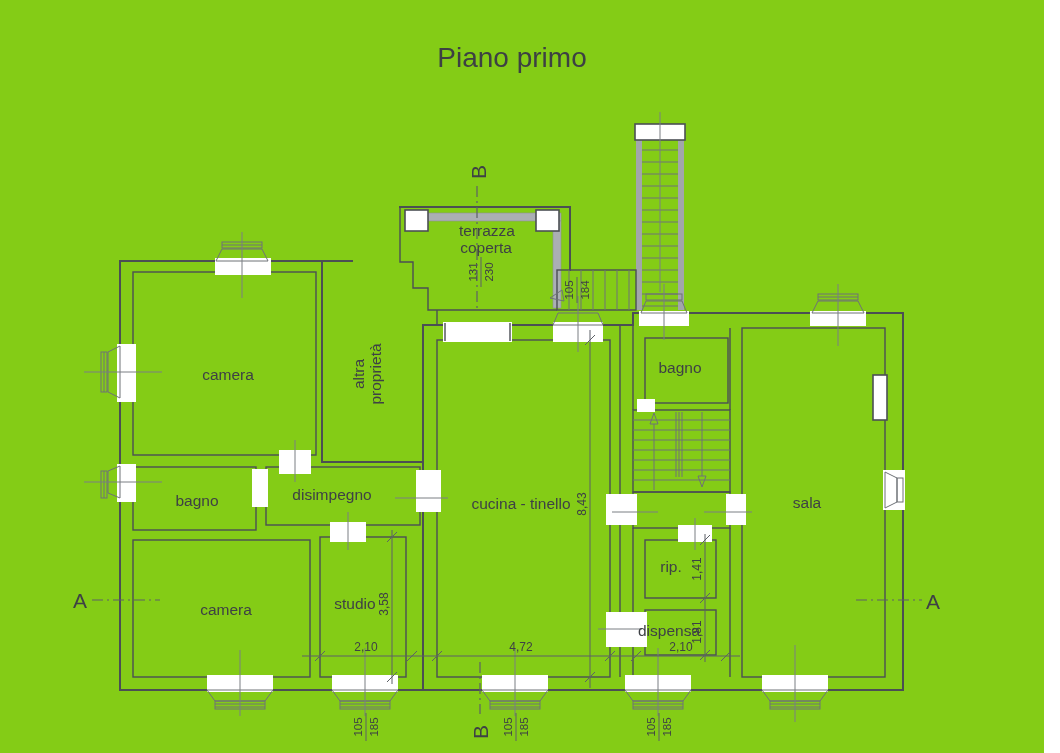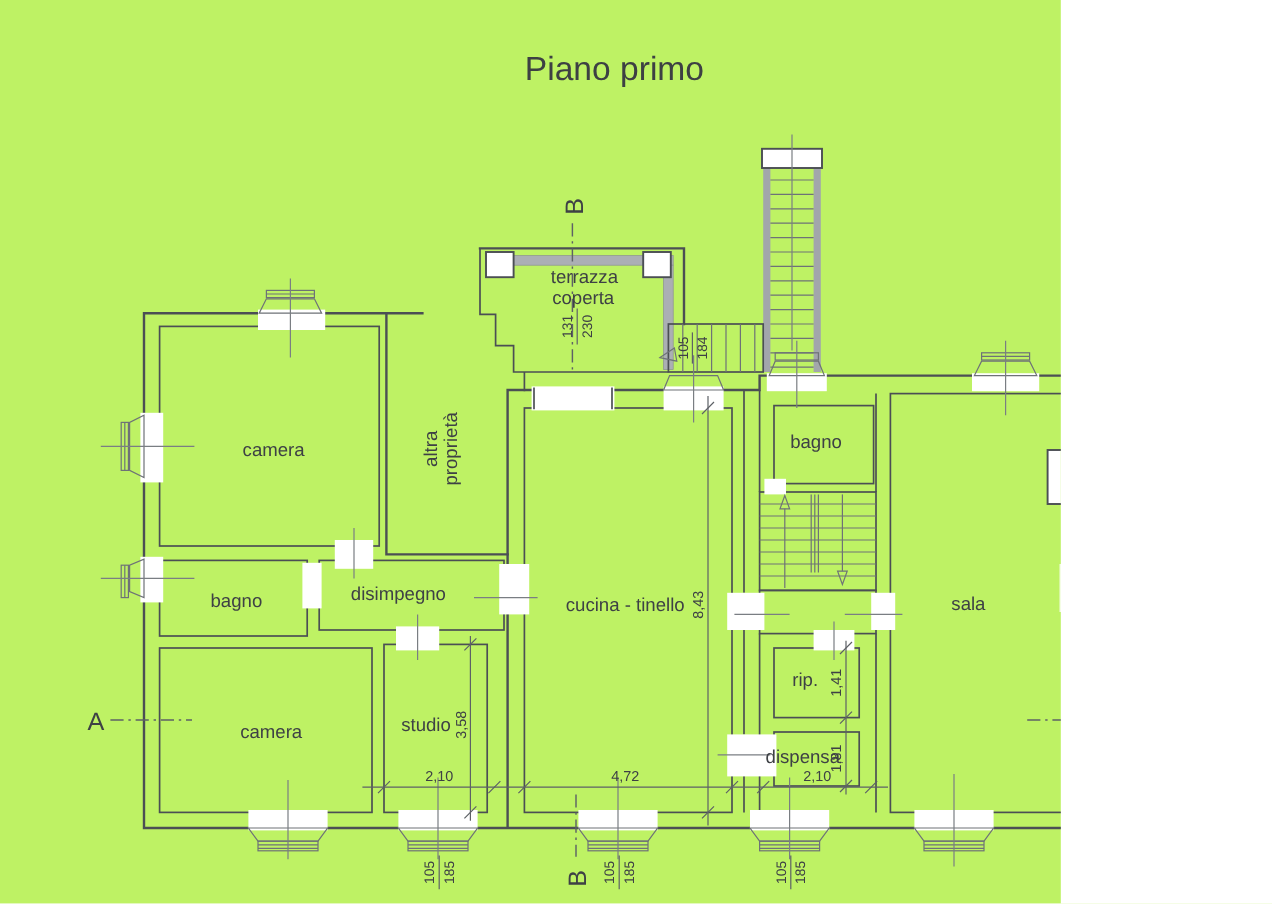--- a/index.html
+++ b/index.html
@@ -1,16 +1,16 @@
 <!DOCTYPE html>
 <html><head>
 <meta charset="utf-8">
 <style>
   html,body{margin:0;padding:0;background:#ffffff;}
-  .canvas{position:relative;width:884px;height:753px;background:#bef264;overflow:hidden;
+  .canvas{position:relative;width:1044px;height:753px;background:#84cc16;overflow:hidden;
           font-family:"Liberation Sans",sans-serif;}
   .title{position:absolute;top:42px;left:512px;transform:translateX(-50%);
          font-size:28px;color:#3d4043;white-space:nowrap;}
   svg{position:absolute;top:0;left:0;}
   .wall{fill:none;stroke:#4b4f54;stroke-width:2;stroke-linecap:square;}
   .wall1{fill:none;stroke:#4b4f54;stroke-width:1.4;}
   .thin{fill:none;stroke:#6e7277;stroke-width:1;}
   .cl{fill:none;stroke:#7a7e83;stroke-width:1;}
   .dim{fill:none;stroke:#5d6166;stroke-width:1;}
   .dashdot{fill:none;stroke:#5d6166;stroke-width:1.2;stroke-dasharray:11 4 2 4;}

